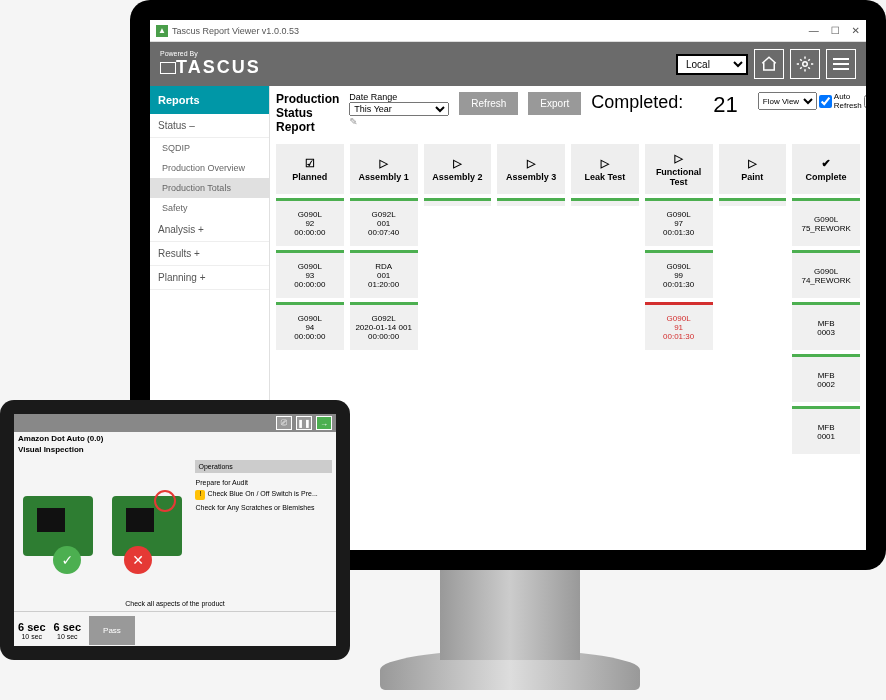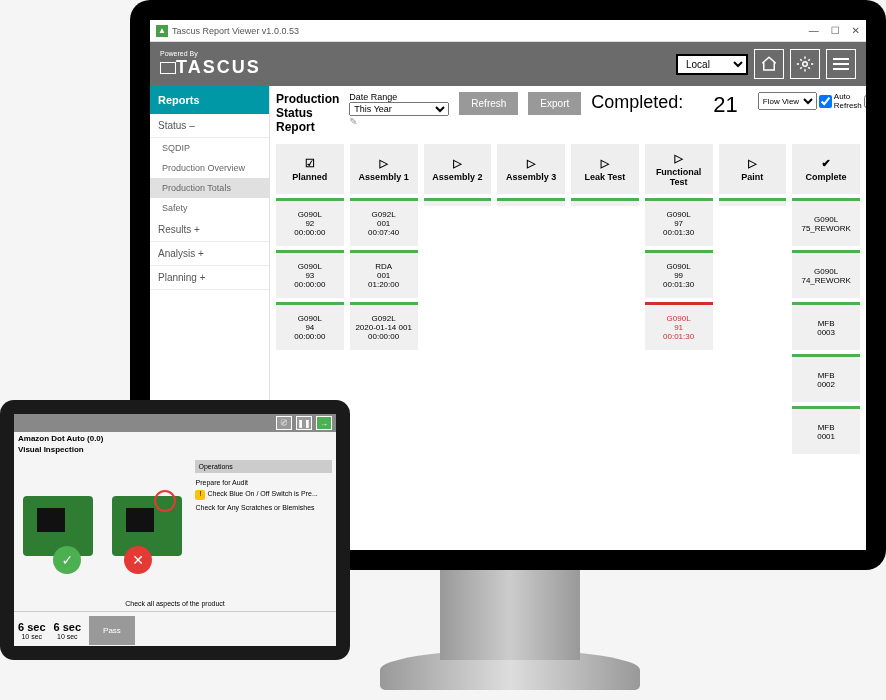--- a/index.html
+++ b/index.html
@@ -132,22 +132,22 @@
     </div>
 
     <div class="main">
       <div class="sidebar">
         <div class="tab-reports">Reports</div>
         <div class="sidebar-group">Status  –</div>
         <div class="sidebar-item">SQDIP</div>
         <div class="sidebar-item">Production Overview</div>
         <div class="sidebar-item active">Production Totals</div>
         <div class="sidebar-item">Safety</div>
+        <div class="sidebar-group">Analysis  +</div>
         <div class="sidebar-group">Results  +</div>
-        <div class="sidebar-group">Analysis  +</div>
         <div class="sidebar-group">Planning  +</div>
       </div>
 
       <div class="content">
         <div class="content-header">
           <div class="report-title">Production Status Report</div>
           <div class="date-range">
             <div>Date Range</div>
             <select><option>This Year</option></select>
             <span class="edit-icon">✎</span>

